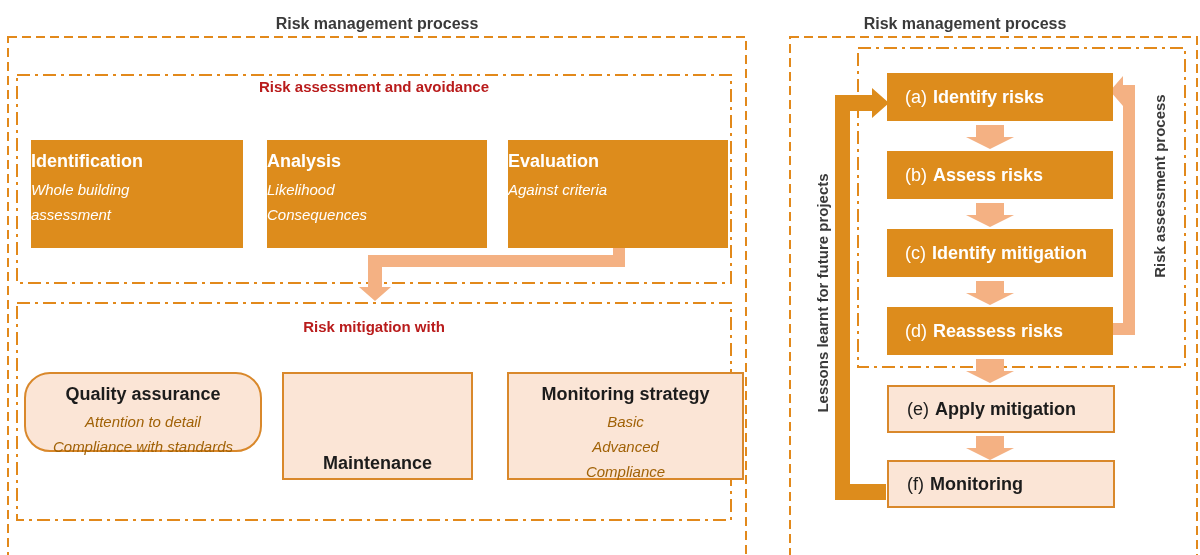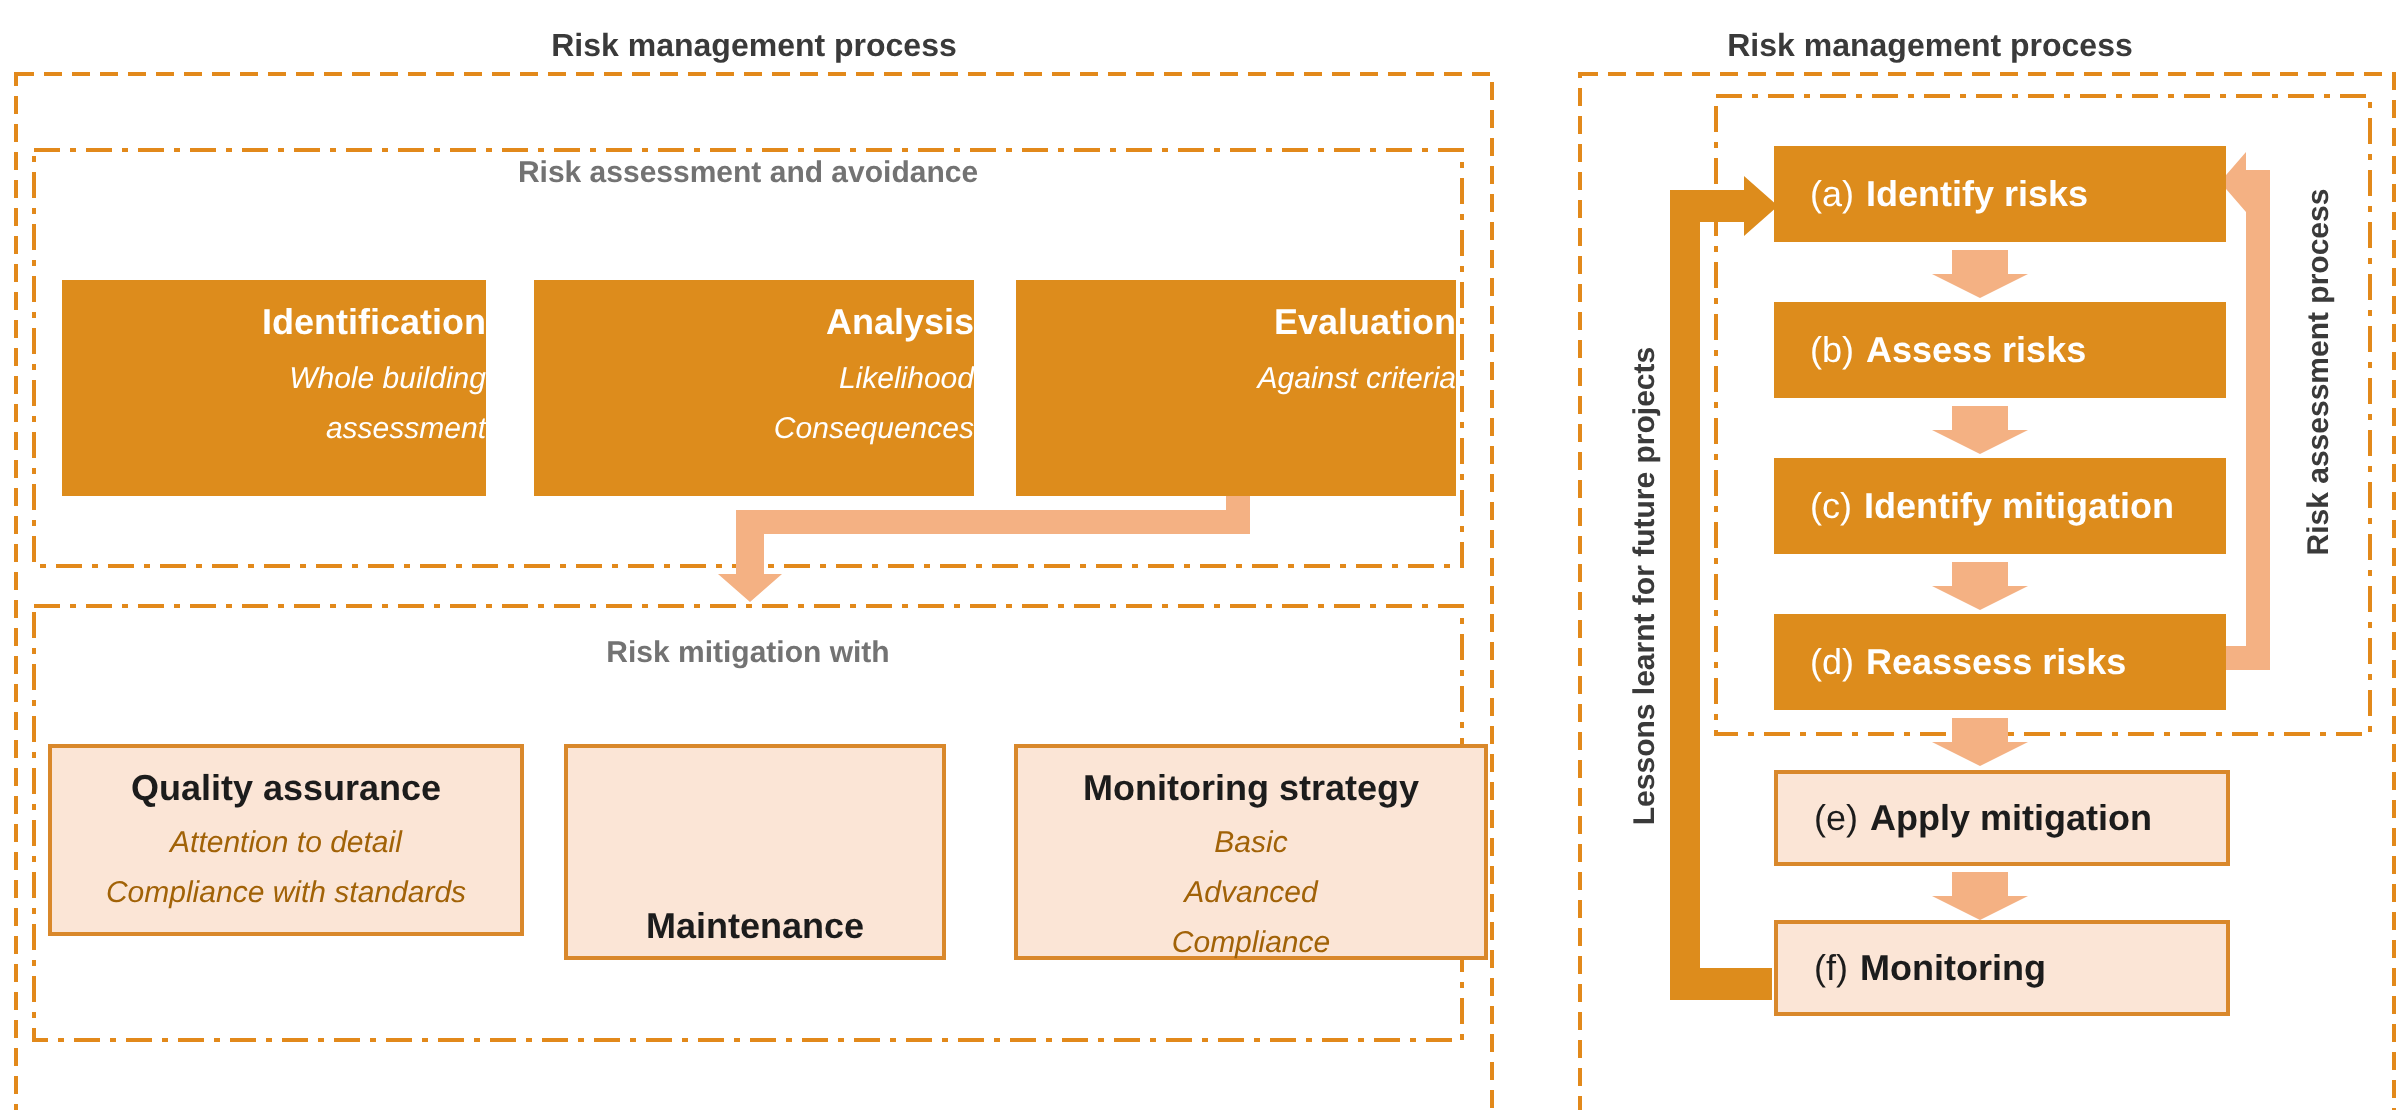--- a/index.html
+++ b/index.html
@@ -18,26 +18,26 @@
     pointer-events:none;
   }
   .panel-title {
     position:absolute; top:0; height:20px;
     text-align:center;
     font-size:16px; font-weight:bold; color:#3A3A3A;
   }
   .section-title {
     position:absolute; left:17px; width:714px;
     text-align:center;
-    font-size:15px; font-weight:bold; color:#737373;
+    font-size:15px; font-weight:bold; color:#b91c1c;
   }
   .dark-box {
     position:absolute;
     background:#DD8C1C; color:#ffffff;
-    display:flex; flex-direction:column; align-items:flex-end;
+    display:flex; flex-direction:column; align-items:flex-start;
     padding-top:11px;
     text-align:center;
   }
   .dark-box .box-heading { font-size:18px; font-weight:bold; margin-bottom:5px; }
   .dark-box .box-line { font-size:15px; font-style:italic; line-height:25px; }
   .light-box {
     position:absolute;
     background:#FBE5D6;
     border:2px solid #D9882B;
     color:#1C1C1C;
@@ -111,21 +111,21 @@
   </div>
 
   <div class="dark-box" style="left:267px; top:125px; width:220px; height:108px;">
     <div class="box-heading">Analysis</div>
     <div class="box-line">Likelihood</div>
     <div class="box-line">Consequences</div>
   </div>
 
   <div class="section-title" style="top:303px;">Risk mitigation with</div>
 
-  <div class="light-box" style="left:24px; top:357px; width:238px; height:96px;">
+  <div class="light-box" style="left:24px; top:357px; width:238px; height:80px;border-radius:26px;">
     <div class="box-heading">Quality assurance</div>
     <div class="box-line">Attention to detail</div>
     <div class="box-line">Compliance with standards</div>
   </div>
 
   <div class="light-box" style="left:282px; top:357px; width:191px; height:108px;justify-content:flex-end;">
     <div class="box-heading">Maintenance</div>
   </div>
 
   <div class="light-box" style="left:507px; top:357px; width:237px; height:108px;">

